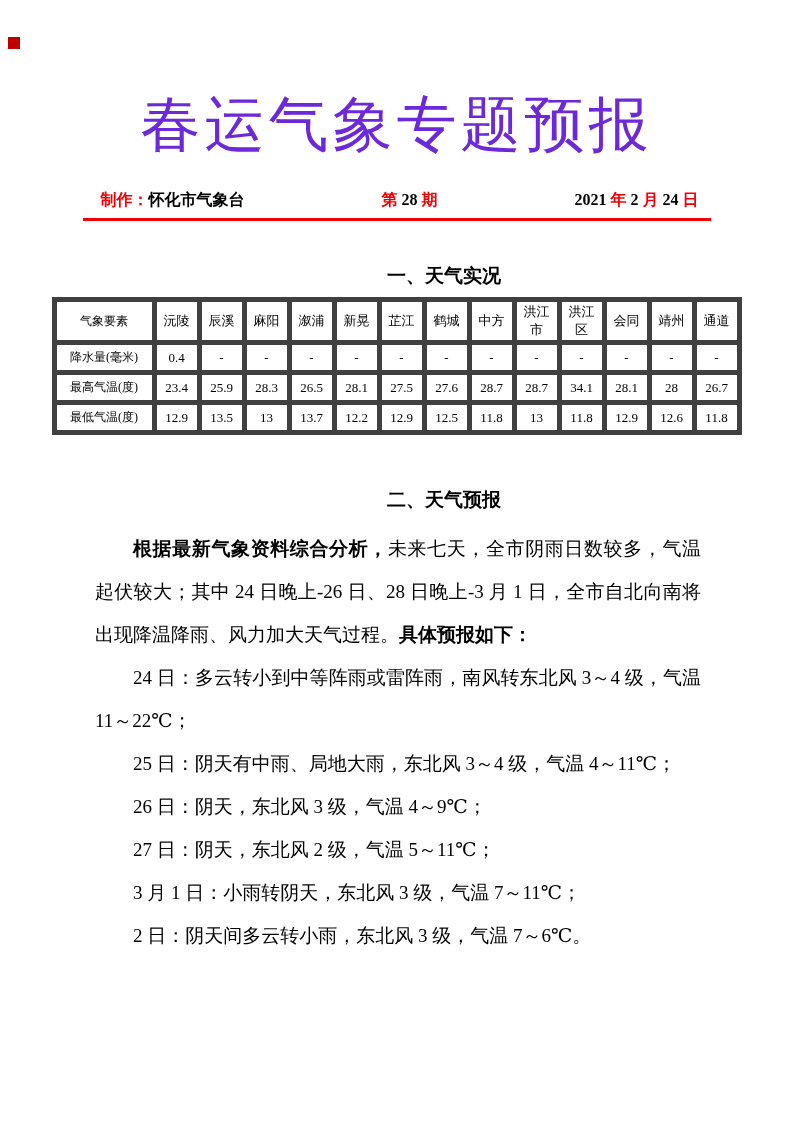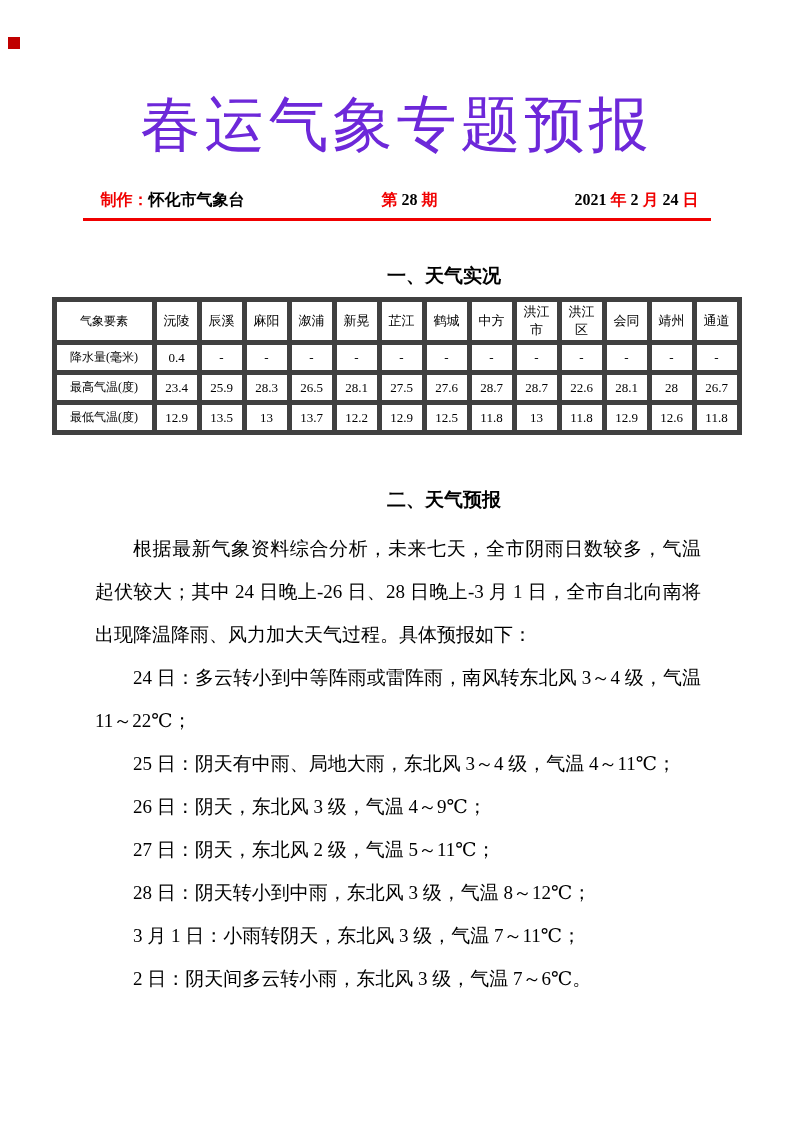--- a/index.html
+++ b/index.html
@@ -85,21 +85,21 @@
   }
   table.weather-table td.label-col { width: 100px; font-size: 12px; }
   .body-text {
     margin: 0 92px 0 95px;
     font-size: 19px;
     line-height: 43px;
     text-align: justify;
   }
   .intro-para { margin-top: 14px; text-indent: 2em; }
   .intro-para .bold,
-  .forecast .bold { font-weight: normal; font-family: "Liberation Sans", "DejaVu Sans", sans-serif; }
+  .forecast .bold { font-weight: bold; font-family: "Liberation Sans", "DejaVu Sans", sans-serif; }
   .forecast p { text-indent: 2em; }
 </style>
 </head>
 <body>
 
 <div class="page">
 
   <div class="corner-mark"></div>
 
   <div class="doc-title">春运气象专题预报</div>
@@ -160,21 +160,21 @@
       <td class="label-col">最高气温(度)</td>
       <td>23.4</td>
       <td>25.9</td>
       <td>28.3</td>
       <td>26.5</td>
       <td>28.1</td>
       <td>27.5</td>
       <td>27.6</td>
       <td>28.7</td>
       <td>28.7</td>
-      <td>22.6</td>
+      <td>34.1</td>
       <td>28.1</td>
       <td>28</td>
       <td>26.7</td>
     </tr>
     <tr>
       <td class="label-col">最低气温(度)</td>
       <td>12.9</td>
       <td>13.5</td>
       <td>13</td>
       <td>13.7</td>
@@ -193,19 +193,18 @@
 
   <div class="section-heading heading-2">二、天气预报</div>
 
   <div class="body-text">
     <p class="intro-para"><span class="bold">根据最新气象资料综合分析，</span><span>未来七天，全市阴雨日数较多，气温起伏较大；其中 24 日晚上-26 日、28 日晚上-3 月 1 日，全市自北向南将出现降温降雨、风力加大天气过程。</span><span class="bold">具体预报如下：</span></p>
     <div class="forecast">
       <p>24 日：多云转小到中等阵雨或雷阵雨，南风转东北风 3～4 级，气温 11～22℃；</p>
       <p>25 日：阴天有中雨、局地大雨，东北风 3～4 级，气温 4～11℃；</p>
       <p>26 日：阴天，东北风 3 级，气温 4～9℃；</p>
       <p>27 日：阴天，东北风 2 级，气温 5～11℃；</p>
-      <p>28 日：阴天转小到中雨，东北风 3 级，气温 8～12℃；</p>
       <p>3 月 1 日：小雨转阴天，东北风 3 级，气温 7～11℃；</p>
       <p>2 日：阴天间多云转小雨，东北风 3 级，气温 7～6℃。</p>
     </div>
   </div>
 
 </div>
 
 </body></html>

